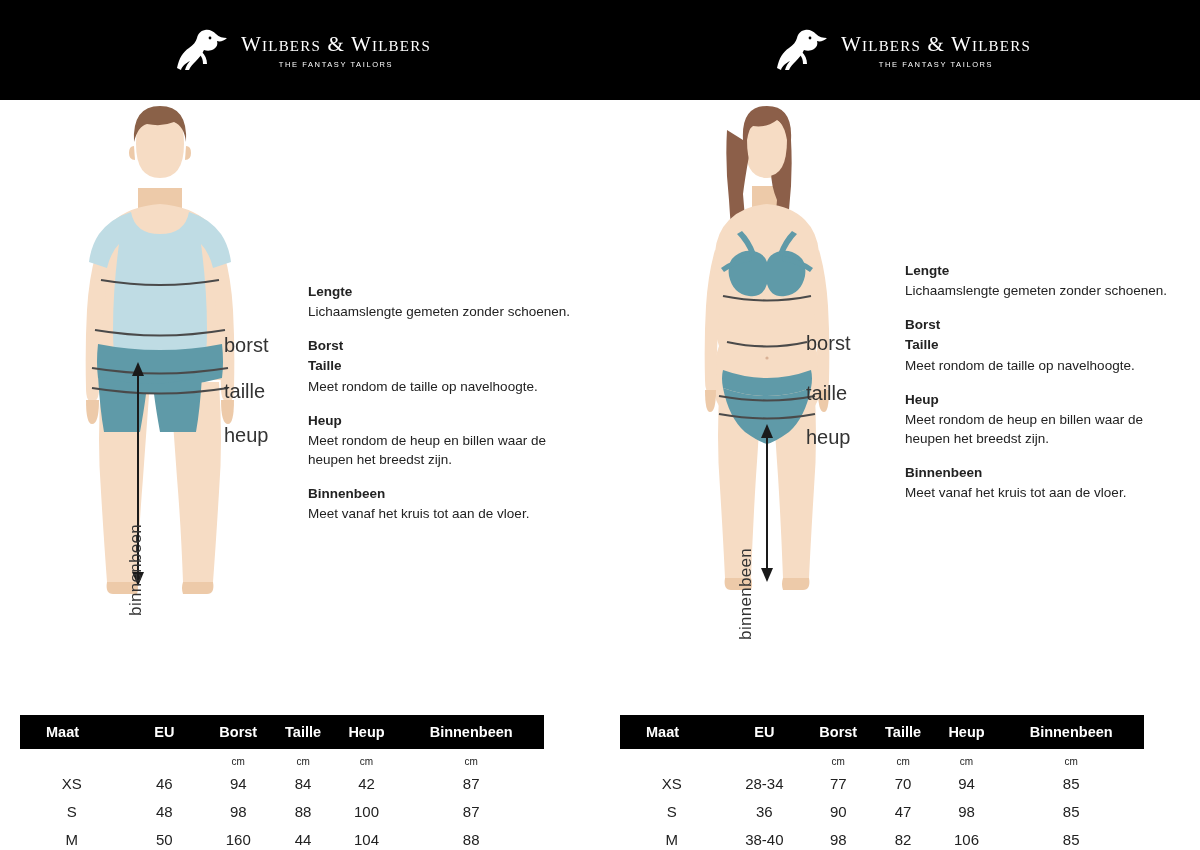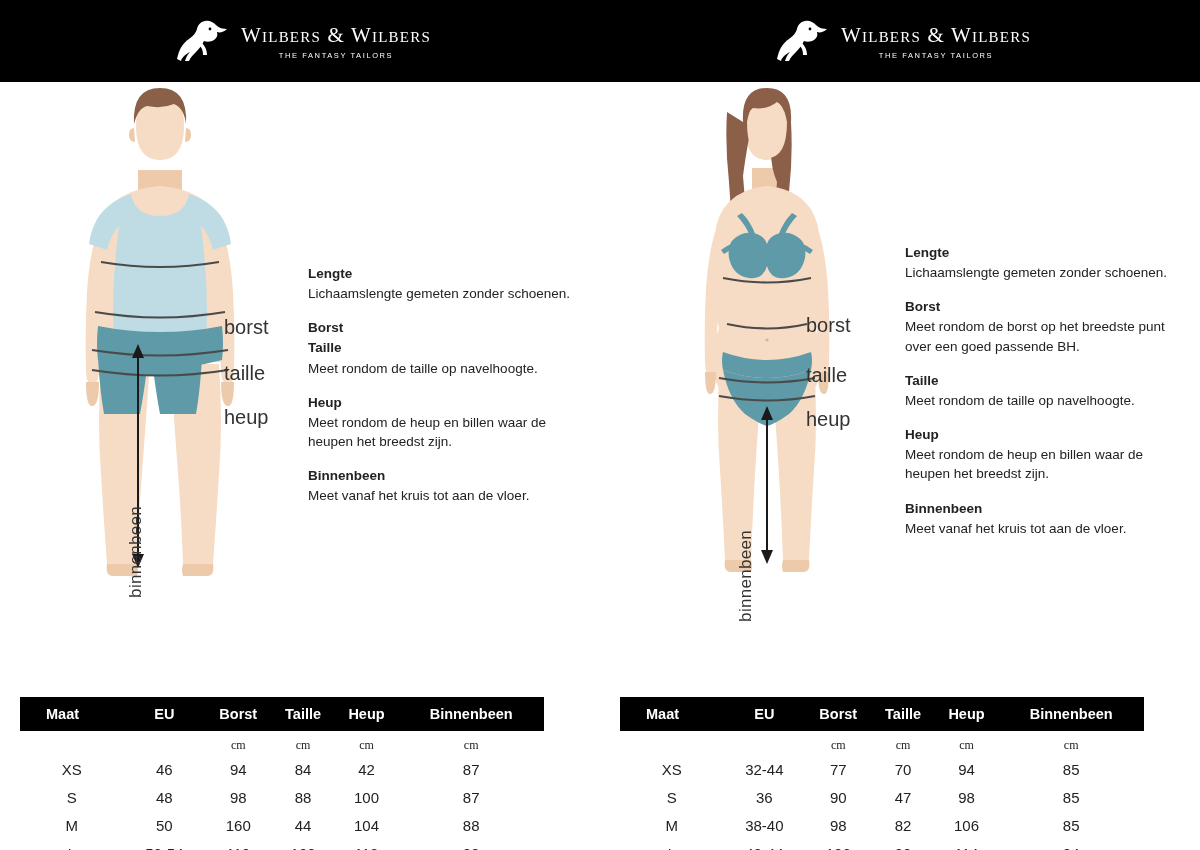--- a/index.html
+++ b/index.html
@@ -11,21 +11,21 @@
     width: 1200px;
     height: 850px;
     font-family: "Liberation Sans", sans-serif;
     color: #1a1a1a;
     overflow: hidden;
     position: relative;
   }
 
   
   .header {
-    height: 82px;
+    height: 100px;
     background: #000000;
     display: flex;
     align-items: center;
   }
   .header-half {
     width: 50%;
     display: flex;
     align-items: center;
     justify-content: center;
   }
@@ -118,24 +118,23 @@
     text-align: center;
   }
   thead th.first { text-align: left; padding-left: 26px; }
   tbody td {
     text-align: center;
     padding: 5.5px 4px;
     color: #222222;
     font-size: 15px;
   }
   tbody tr.units td {
-    font-size: 12px;
+    font-size: 10px;
     padding-top: 7px;
     padding-bottom: 2px;
-    font-family: Liberation Serif, serif;
   }
 </style>
 </head>
 <body>
 
 <div class="header">
   <div class="header-half">
     <div class="logo">
       <svg class="logo-mark" width="62" height="44" viewBox="0 0 62 44">
         <path fill="#ffffff" d="M8 40 C10 30 14 24 20 20 C24 17 27 14 28 10 C29 6 31 3 36 2 C40 1 44 3 47 6 C50 9 54 10 58 10 C55 13 51 14 48 13 C49 16 48 19 45 21 C42 23 38 23 35 22 C33 26 30 30 27 33 C24 36 21 39 20 42 L16 42 C17 38 19 35 21 33 C17 35 13 38 12 42 Z"></path>
@@ -336,21 +335,20 @@
 
       <span class="word" style="left:206px; top:232px;">borst</span>
       <span class="word" style="left:206px; top:282px;">taille</span>
       <span class="word" style="left:206px; top:326px;">heup</span>
       <span class="vword" style="left:136px; top:448px;">binnenbeen</span>
 
       <div class="textblock" style="left:305px; top:161px; width:272px;">
         <div class="tb-title">Lengte</div>
         <div class="tb-body">Lichaamslengte gemeten zonder schoenen.</div>
         <div class="tb-title">Borst</div>
-        <div class="tb-body">Meet rondom de borst op het breedste punt over een goed passende BH.</div>
         <div class="tb-title">Taille</div>
         <div class="tb-body">Meet rondom de taille op navelhoogte.</div>
         <div class="tb-title">Heup</div>
         <div class="tb-body">Meet rondom de heup en billen waar de heupen het breedst zijn.</div>
         <div class="tb-title">Binnenbeen</div>
         <div class="tb-body">Meet vanaf het kruis tot aan de vloer.</div>
       </div>
     </div>
 
     <div class="table-wrap" style="left:20px;">
@@ -369,21 +367,21 @@
           <tr class="units">
             <td></td>
             <td></td>
             <td>cm</td>
             <td>cm</td>
             <td>cm</td>
             <td>cm</td>
           </tr>
           <tr>
             <td>XS</td>
-            <td>32-44</td>
+            <td>28-34</td>
             <td>77</td>
             <td>70</td>
             <td>94</td>
             <td>85</td>
           </tr>
           <tr>
             <td>S</td>
             <td>36</td>
             <td>90</td>
             <td>47</td>

